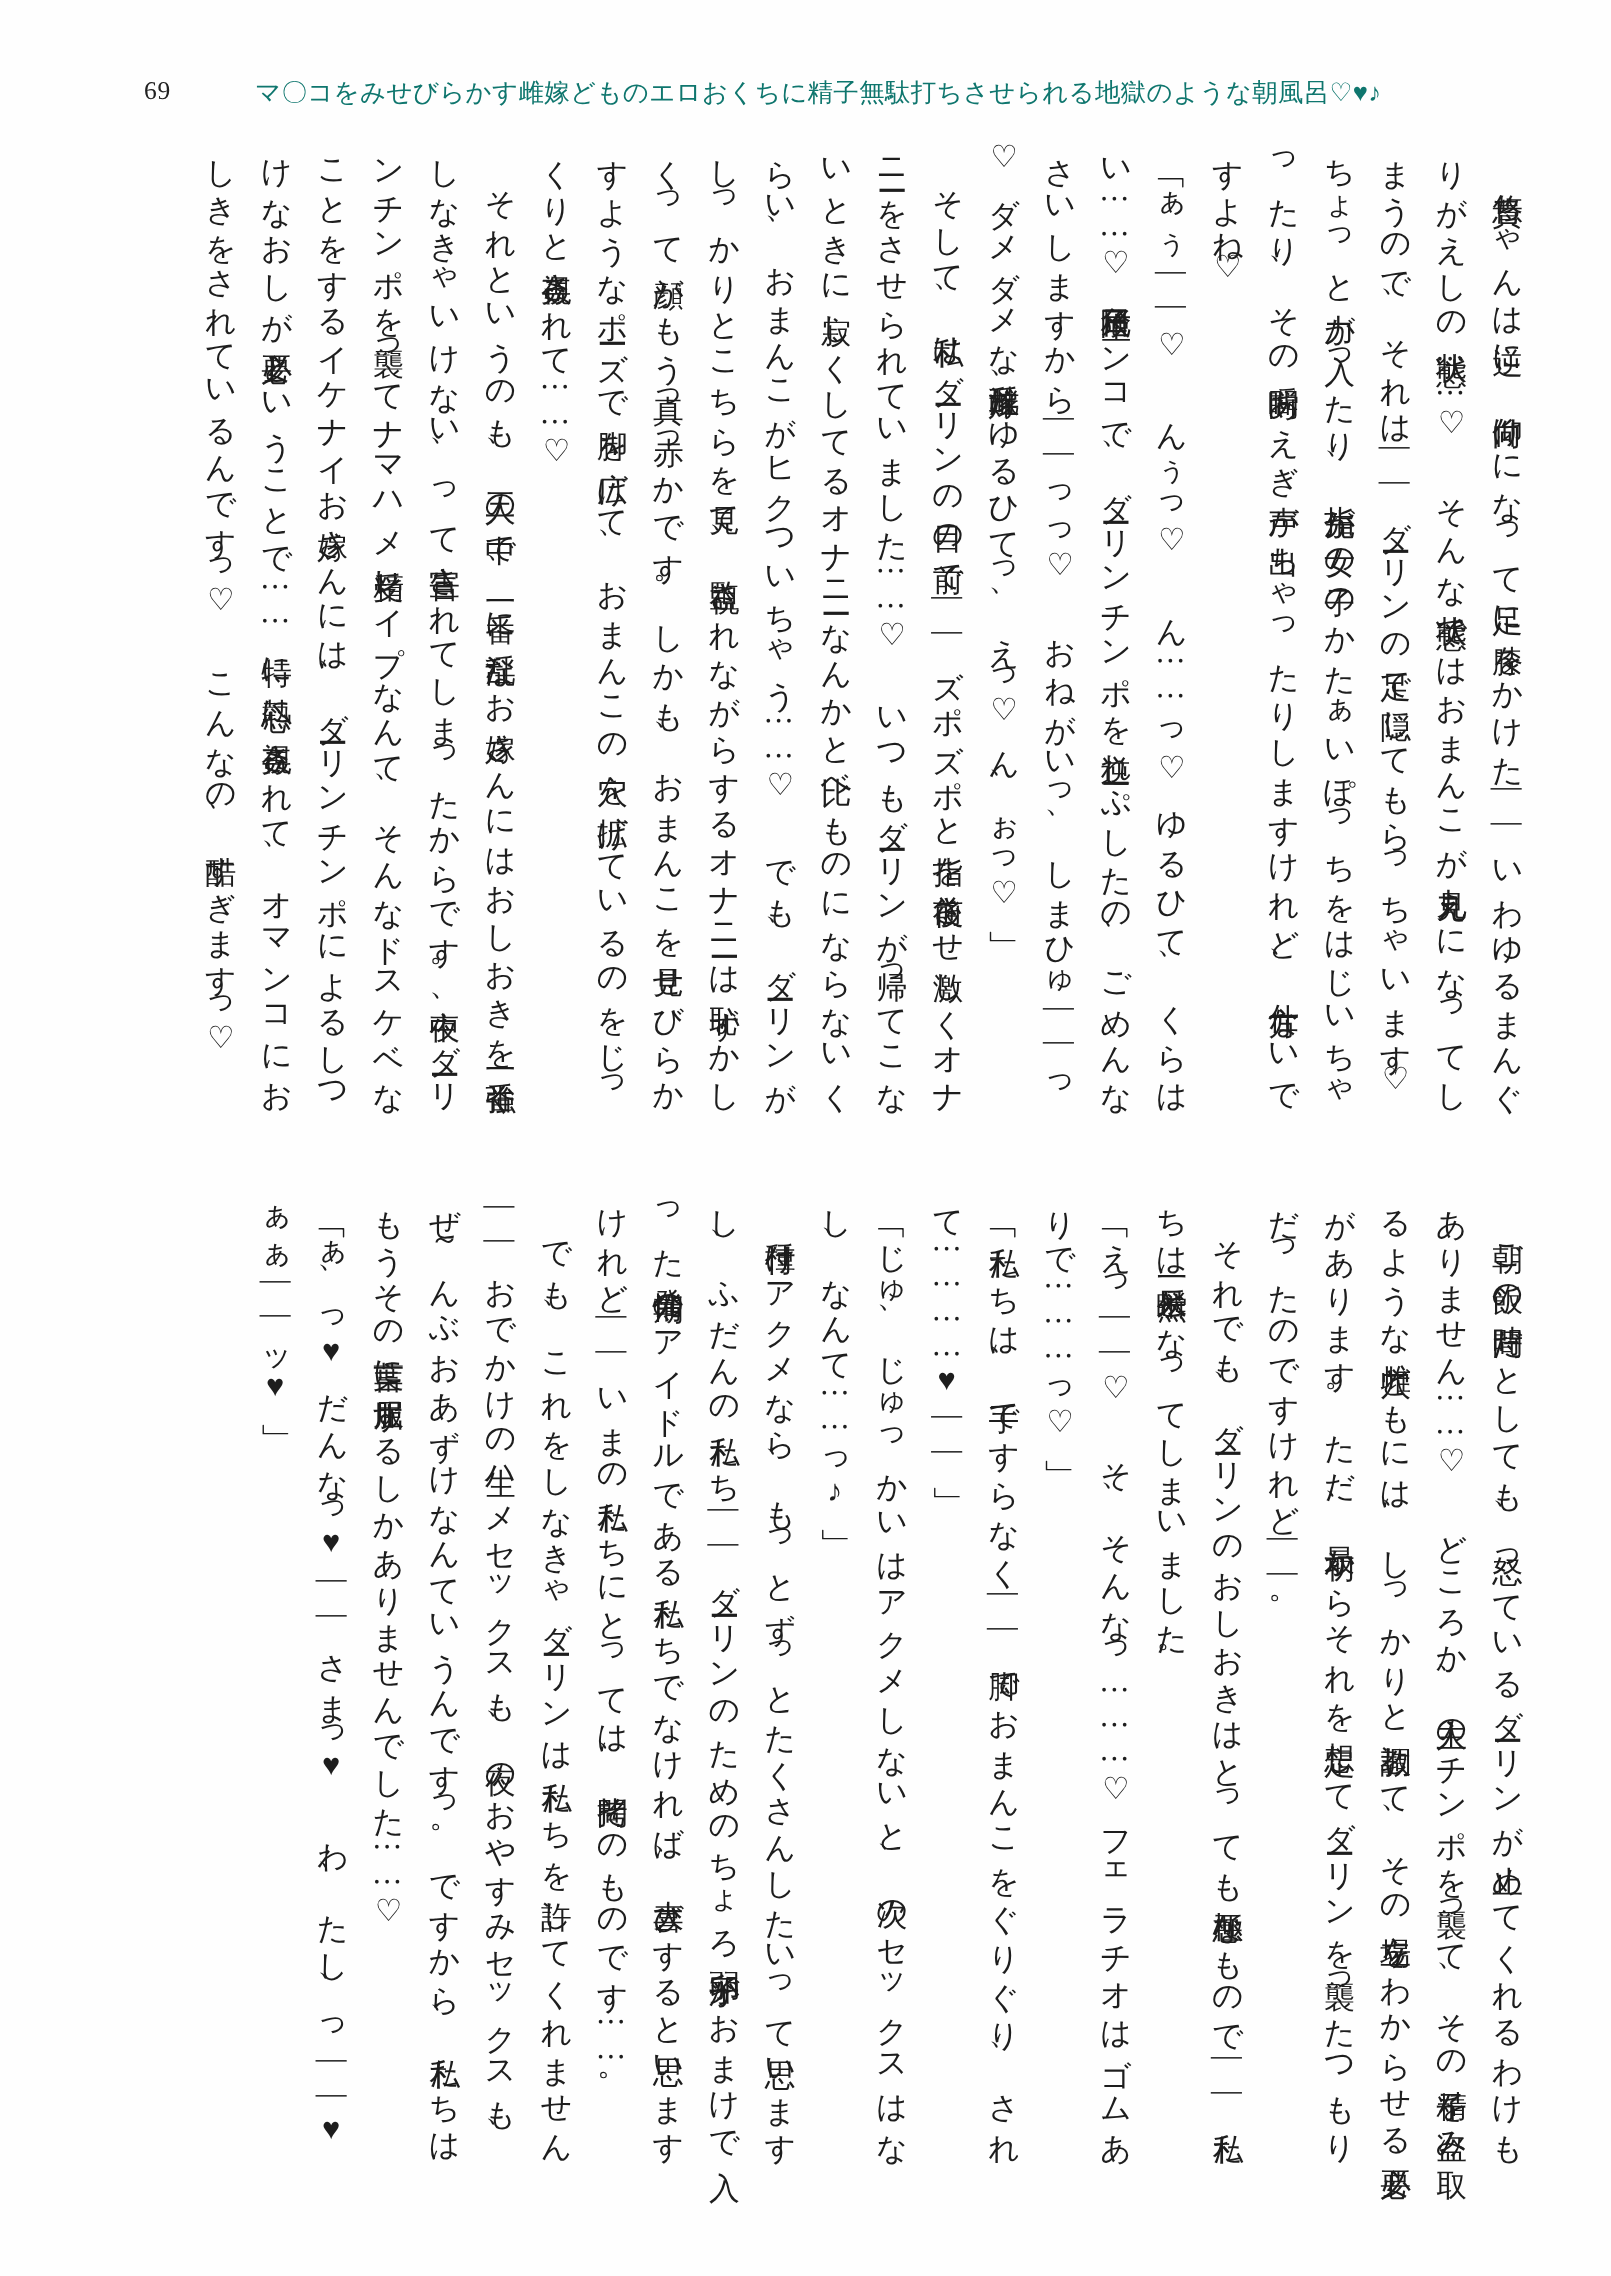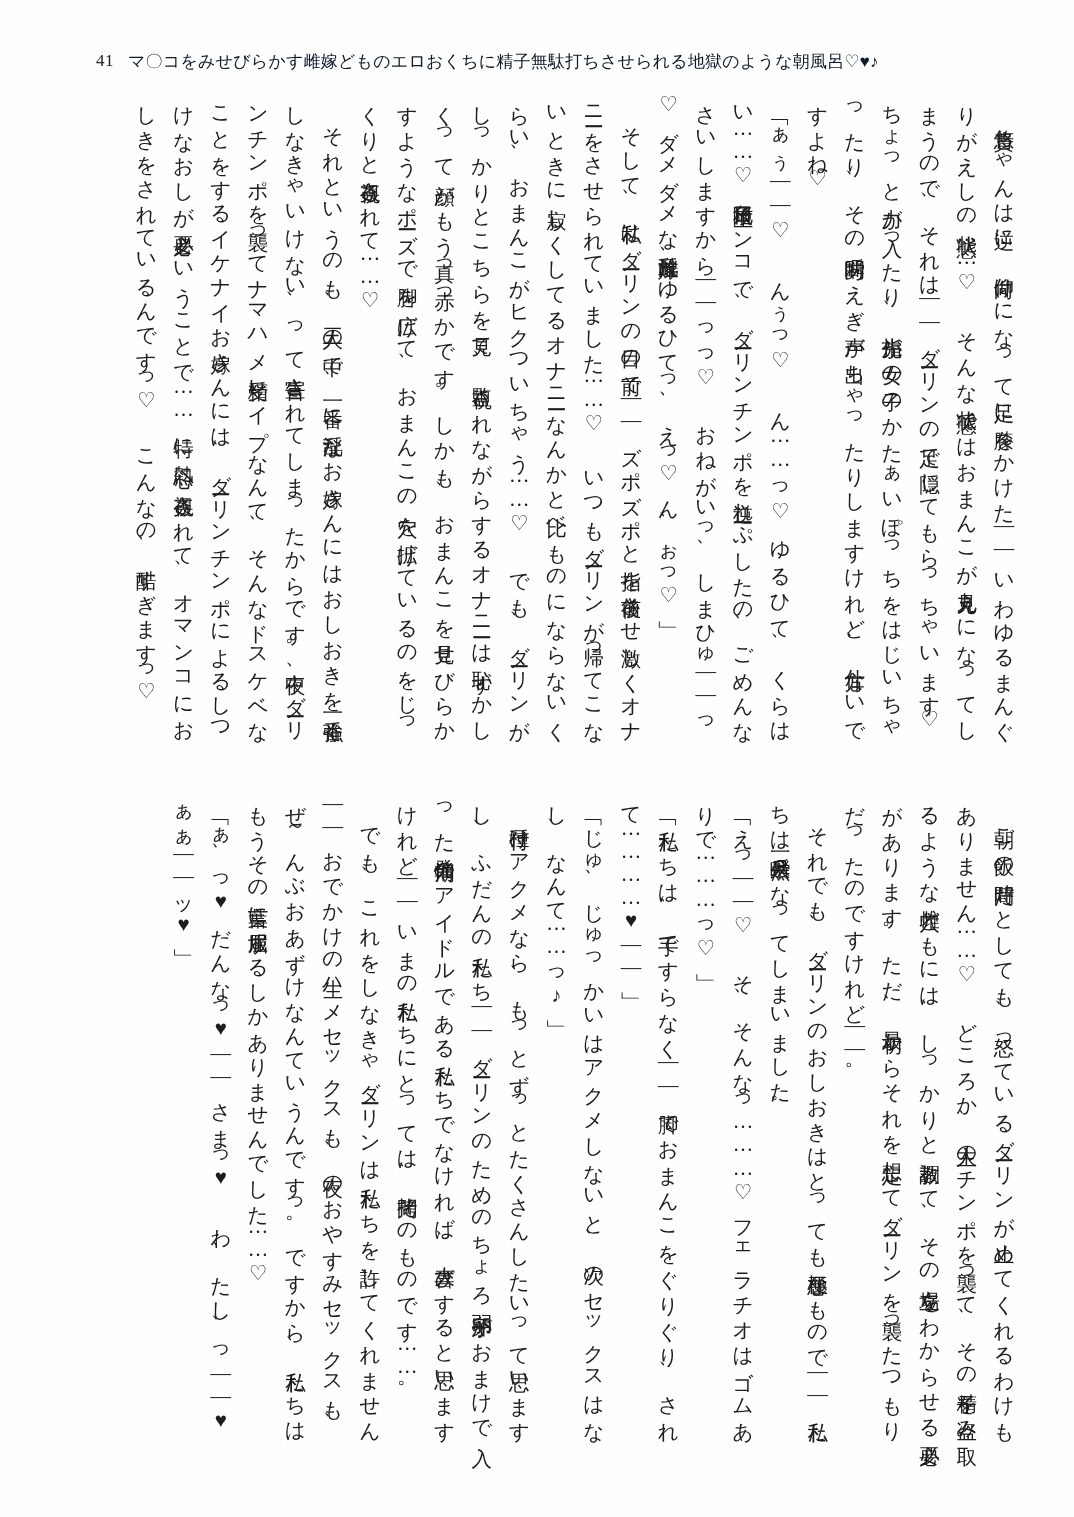--- a/index.html
+++ b/index.html
@@ -37,23 +37,24 @@
   }
   #page-number {
     font-size: 17px;
     letter-spacing: 0.5px;
     color: #222;
     margin-right: 14px;
     white-space: nowrap;
   }
   #running-title {
     font-size: 17px;
-    color: #0f172a;
+    color: #0f766e;
     white-space: nowrap;
     letter-spacing: 0.2px;
+    margin-left: 42px;
   }
 
   
   .text-block {
     position: absolute;
     writing-mode: vertical-rl;
     -webkit-writing-mode: vertical-rl;
     text-orientation: upright;
     font-size: 20.5px;
     line-height: 1.82;
@@ -84,21 +85,21 @@
   }
 
   
 </style>
 </head>
 <body>
 
 <div id="page">
 
   <div id="header-area">
-    <span id="page-number">41</span>
+    <span id="page-number">69</span>
     <span id="running-title">マ〇コをみせびらかす雌嫁どものエロおくちに精子無駄打ちさせられる地獄のような朝風呂♡♥♪</span>
   </div>
 
   <div id="block-upper" class="text-block">
       <p class="para">悠貴ちゃんは逆に、仰向けになって足に膝をかけた――いわゆるまんぐりがえしの状態……♡　そんな状態ではおまんこが丸見えになってしまうので、それは――ダーリンの足で隠してもらっちゃいます♡　ちょっと力が入ったり、指先が女の子のかたぁいぽっちをはじいちゃったり、その瞬間あえぎ声が出ちゃったりしますけれど、仕方ないですよね♡</p>
       <p class="para">「ぁぅ――♡　んぅっ♡　ん……っ♡ゆるひて、くらはい……♡危険日生マンコで、ダーリンチンポを逆れーぷしたの、ごめんなさいしますから――っっ♡　おねがいっ、しまひゅ――っ♡ダメダメな淫乱雌嫁、ゆるひてっ、えっ♡ん、ぉっ♡」</p>
       <p class="para">そして、私はダーリンの目の前で――ズポズポと指を前後させ激しくオナニーをさせられていました……♡　いつもダーリンが帰ってこないときに寂しくしてるオナニーなんかと比べものにならないくらい、おまんこがヒクついちゃう……♡　でも、ダーリンがしっかりとこちらを見て、監視されながらするオナニーは恥ずかしくって顔がもう真っ赤っかです。しかも、おまんこを見せびらかすようなポーズで脚を広げて、おまんこの穴を拡げているのをじっくりと視姦されて……♡</p>
       <p class="para">それというのも、三人の中で、一番に淫乱なお嫁さんにはおしおきを一番強くしなきゃいけない、って宣告されてしまったからです。夜中、ダーリンチンポを襲ってナマハメ受精レイプなんて、そんなドスケベなことをするイケナイお嫁さんには、ダーリンチンポによるしつけなおしが必要ということで……特に熱心に視姦されて、オマンコにおしきをされているんですっ♡　こんなの、酷すぎますっ♡</p>
     </div>
 

